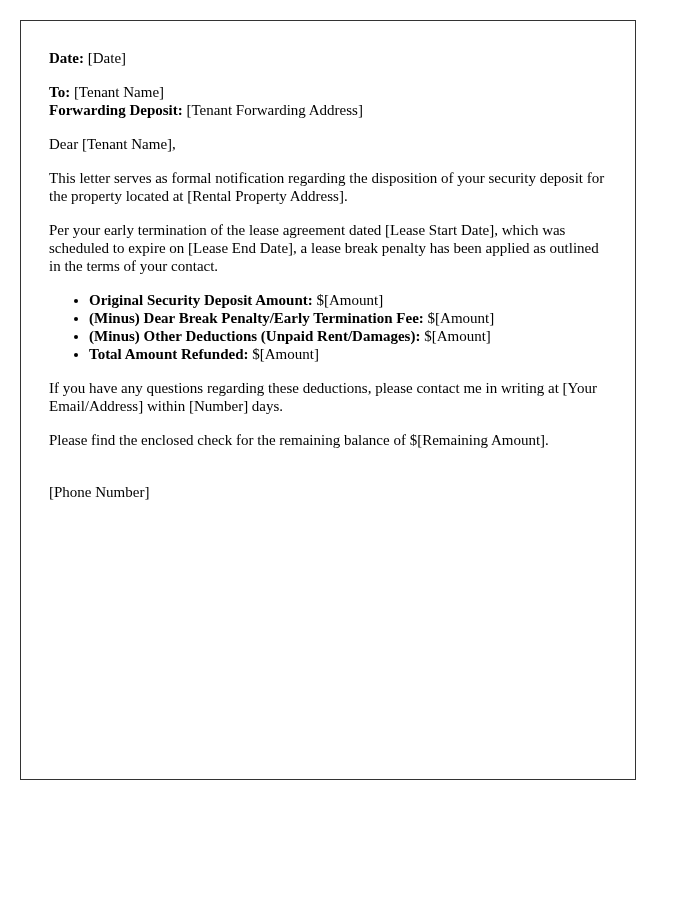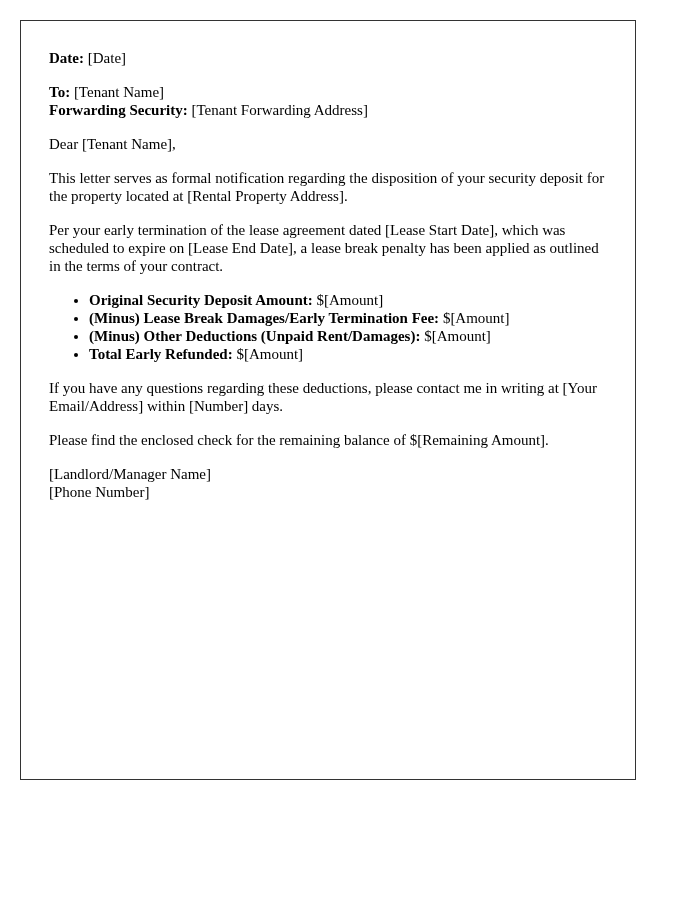--- a/index.html
+++ b/index.html
@@ -22,40 +22,40 @@
     li { margin: 0; }
   </style>
 </head>
 <body>
 
 <div class="page">
   <p><b>Date:</b><span> [Date]</span></p>
 
   <p>
     <b>To:</b><span> [Tenant Name]</span><br>
-    <b>Forwarding Security:</b><span> [Tenant Forwarding Address]</span>
+    <b>Forwarding Deposit:</b><span> [Tenant Forwarding Address]</span>
   </p>
 
 
   <p>Dear [Tenant Name],</p>
 
   <p>This letter serves as formal notification regarding the disposition of your security deposit for the property located at [Rental Property Address].</p>
 
-  <p>Per your early termination of the lease agreement dated [Lease Start Date], which was scheduled to expire on [Lease End Date], a lease break penalty has been applied as outlined in the terms of your contract.</p>
+  <p>Per your early termination of the lease agreement dated [Lease Start Date], which was scheduled to expire on [Lease End Date], a lease break penalty has been applied as outlined in the terms of your contact.</p>
 
 
   <ul>
     <li><b>Original Security Deposit Amount:</b><span> $[Amount]</span></li>
-    <li><b>(Minus) Lease Break Damages/Early Termination Fee:</b><span> $[Amount]</span></li>
+    <li><b>(Minus) Dear Break Penalty/Early Termination Fee:</b><span> $[Amount]</span></li>
     <li><b>(Minus) Other Deductions (Unpaid Rent/Damages):</b><span> $[Amount]</span></li>
-    <li><b>Total Early Refunded:</b><span> $[Amount]</span></li>
+    <li><b>Total Amount Refunded:</b><span> $[Amount]</span></li>
   </ul>
 
   <p>If you have any questions regarding these deductions, please contact me in writing at [Your Email/Address] within [Number] days.</p>
 
   <p>Please find the enclosed check for the remaining balance of $[Remaining Amount].</p>
 
 
   <p>
-    <span>[Landlord/Manager Name]</span><br>
+    <br>
     <span>[Phone Number]</span>
   </p>
 </div>
 
 </body></html>

